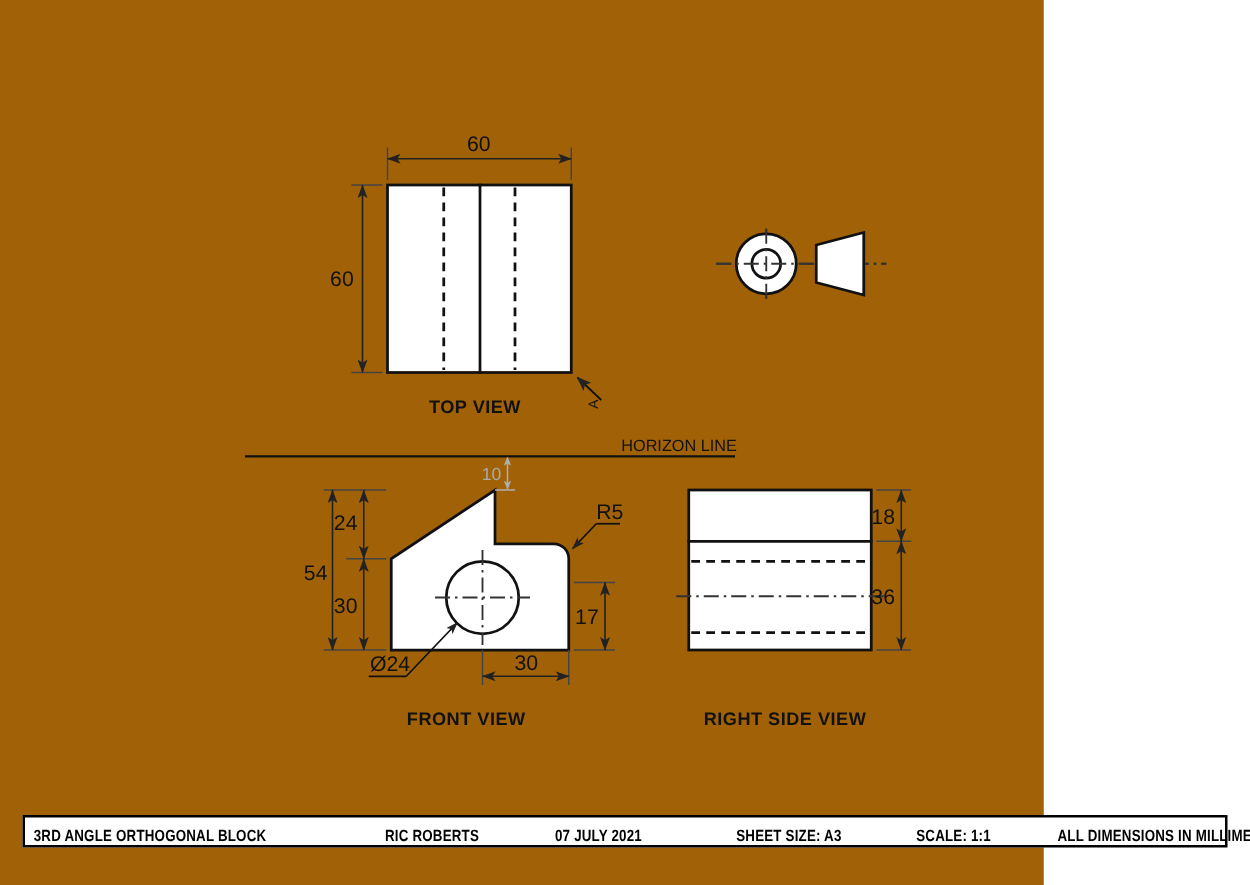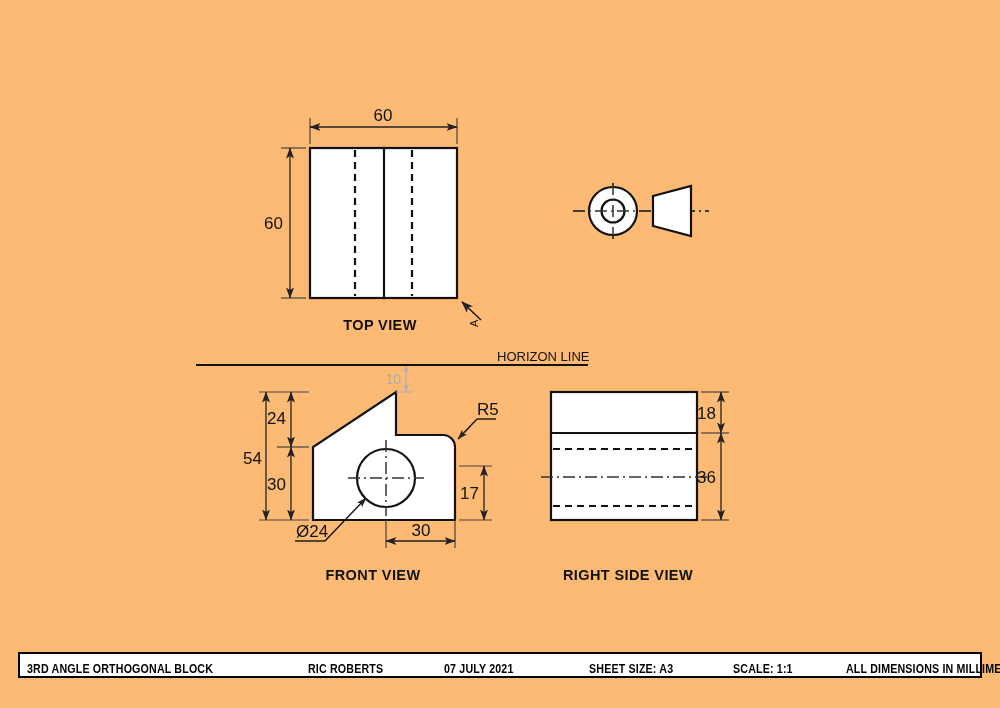--- a/index.html
+++ b/index.html
@@ -11,23 +11,23 @@
   body {
     width: 1000px;
     height: 708px;
     position: relative;
     font-family: "Liberation Sans", sans-serif;
     overflow: hidden;
   }
   #sheet {
     position: absolute;
     left: 0; top: 0;
-    width: 1000px;
+    width: 835px;
     height: 708px;
-    background: #fdba74;
+    background: #a16207;
   }
   svg#drawing {
     position: absolute;
     left: 0; top: 0;
     width: 1000px;
     height: 708px;
     display: block;
   }
   .obj-line {
     stroke: #111111;

